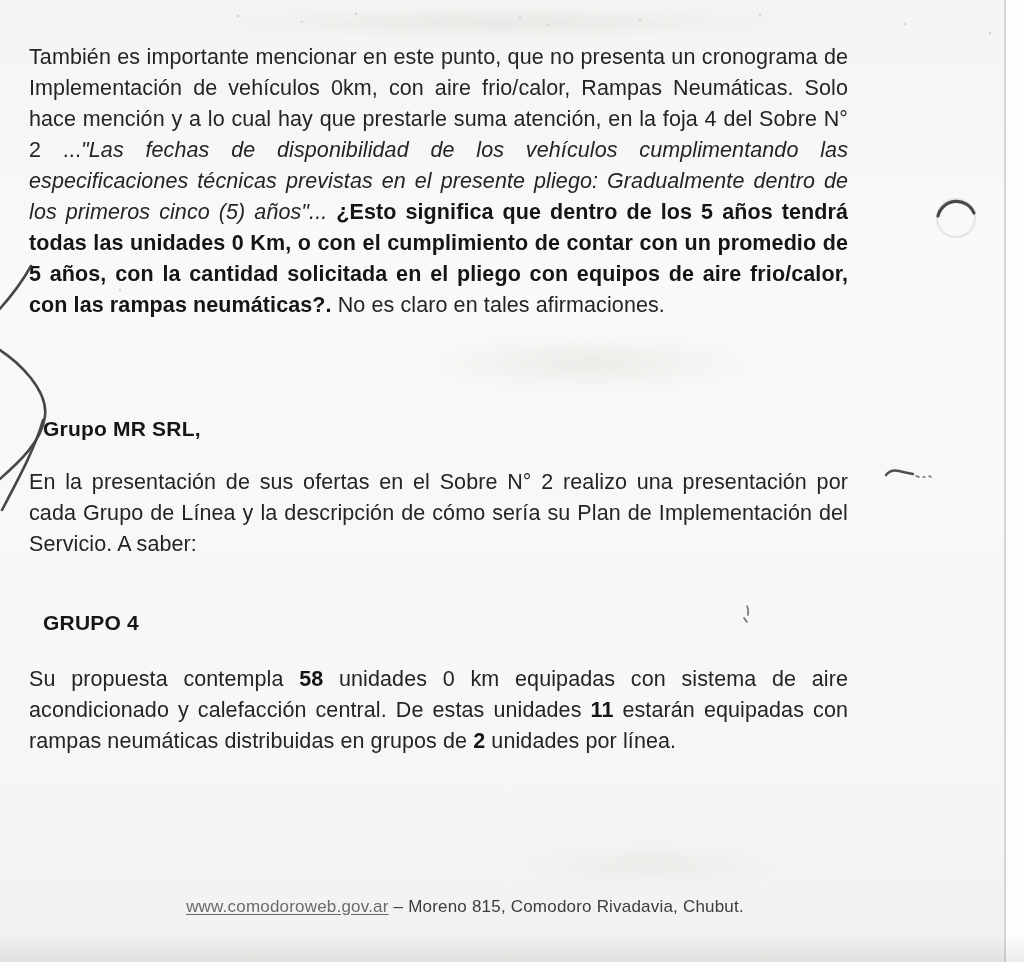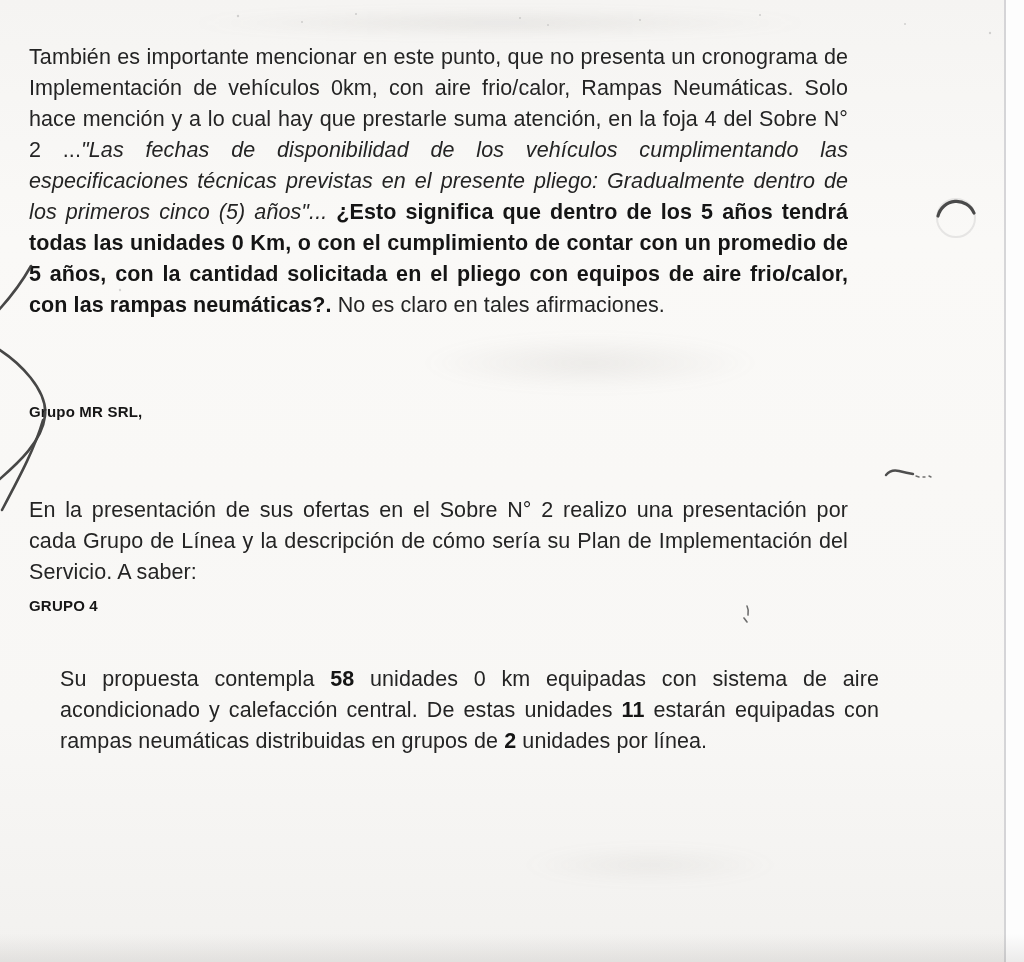--- a/index.html
+++ b/index.html
@@ -25,33 +25,33 @@
     line-height: 31px;
     letter-spacing: 0.1px;
     margin: 0;
   }
   .single {
     text-align: left;
   }
   .heading {
     position: absolute;
     left: 29px;
-    margin: 0;
-    font-size: 15px;
+    margin: 14px;
+    font-size: 21px;
     font-weight: 700;
     color: #161616;
     letter-spacing: 0.2px;
   }
   .it { font-style: italic; }
   .b  { font-weight: 700; color: #151515; }
   #p-intro        { top: 42px;  }
   #h-company      { top: 403px; }
-  #p-presentation { top: 467px; margin-top: 28px; }
+  #p-presentation { top: 467px; }
   #h-group1       { top: 597px; }
-  #p-proposal     { top: 664px; margin-left: 31px; }
+  #p-proposal     { top: 664px; }
   #p-plan         { top: 789px; }
   .footer {
     position: absolute;
     top: 897px;
     left: 0;
     width: 930px;
     margin: 0;
     text-align: center;
     font-size: 17px;
     line-height: 20px;
@@ -119,20 +119,21 @@
 
   <h3 id="h-company" class="heading">Grupo MR SRL,</h3>
 
   <p id="p-presentation" class="textcol">En la presentación de sus ofertas en el Sobre N° 2 realizo una presentación por cada Grupo de Línea y la descripción de cómo sería su Plan de Implementación del Servicio. A saber:</p>
 
   <h3 id="h-group1" class="heading">GRUPO 4</h3>
 
   <p id="p-proposal" class="textcol"><span>Su propuesta contempla </span><span class="b">58</span><span> unidades 0 km equipadas con sistema de aire acondicionado y calefacción central. De estas unidades </span><span class="b">11</span><span> estarán equipadas con rampas neumáticas distribuidas en grupos de </span><span class="b">2</span><span> unidades por línea.</span></p>
 
 
+  <p class="footer"><span class="url">www.comodoroweb.gov.ar</span><span> – </span><span>Moreno 815, Comodoro Rivadavia, Chubut.</span></p>
 
   <svg class="overlay" width="1024" height="962" viewBox="0 0 1024 962">
 
     <g stroke="#343434" stroke-width="2.6" fill="none" stroke-linecap="round" opacity="0.9">
       <path d="M 31 266 C 22 282, 10 298, -4 313"></path>
       <path d="M -10 344 C 22 362, 48 392, 45 416 C 42 441, 20 462, -6 484"></path>
       <path d="M 43 420 C 35 448, 20 476, 2 510"></path>
     </g>
 
     <g>

